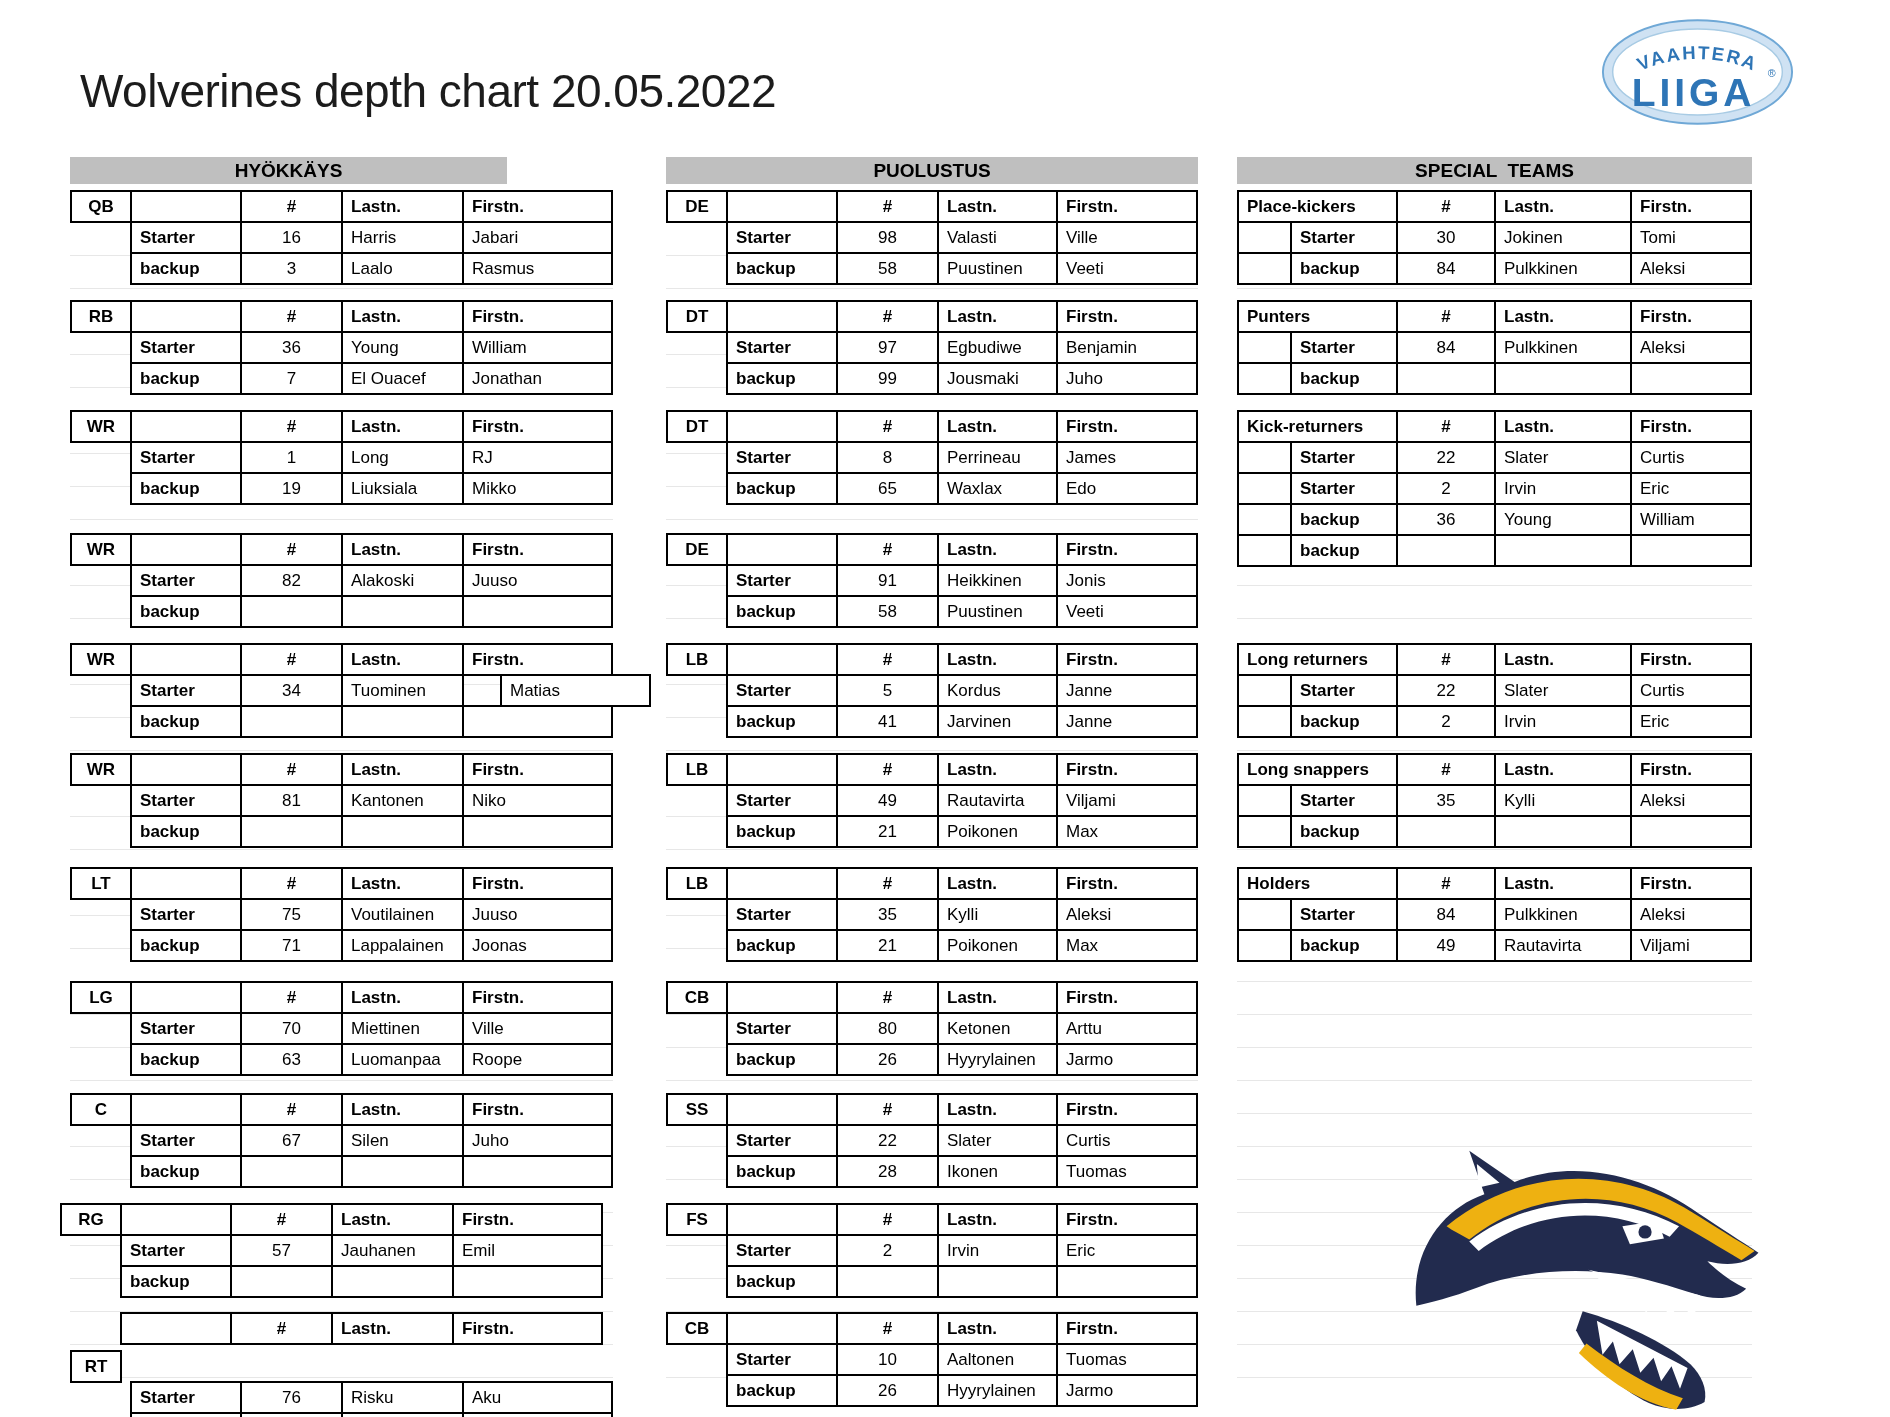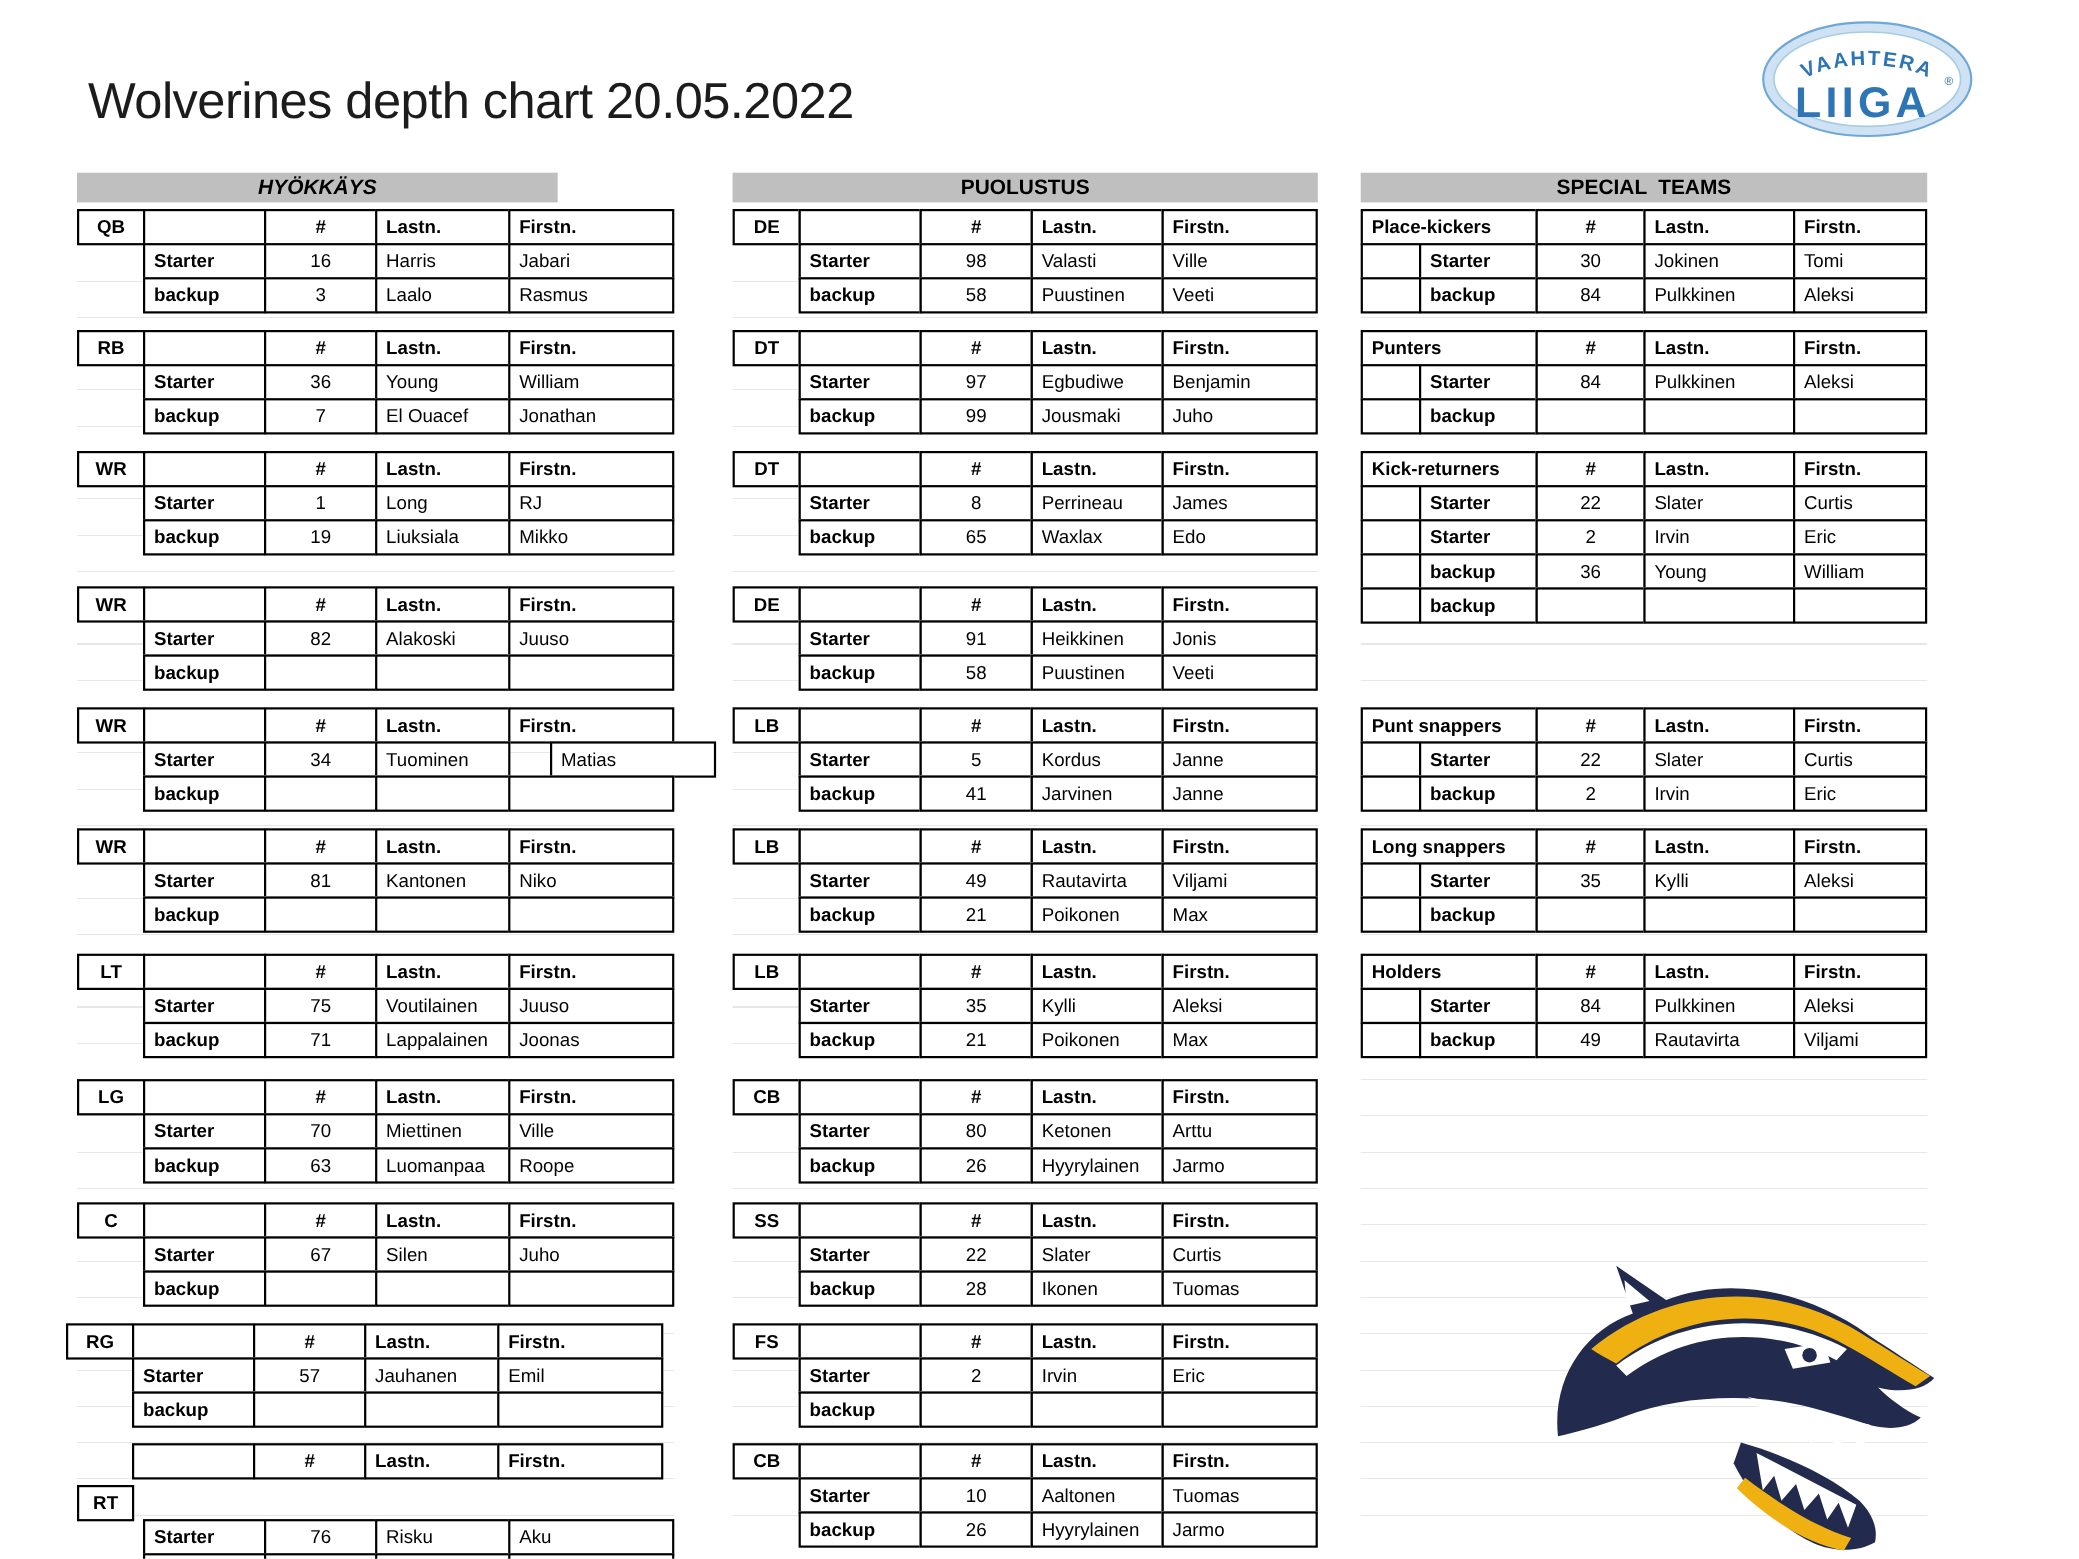--- a/index.html
+++ b/index.html
@@ -40,21 +40,21 @@
       </defs>
     <text font-size="19" font-weight="700" fill="#2e75b6" letter-spacing="2" style="font-family:'Liberation Sans',sans-serif">
       <textPath href="#arcTop" startOffset="50%" text-anchor="middle">VAAHTERA</textPath>
     </text>
     <text x="96" y="90" text-anchor="middle" font-size="40" font-weight="800" fill="#2e75b6" letter-spacing="4" style="font-family:'Liberation Sans',sans-serif">LIIGA</text>
     <text x="172" y="60" font-size="11" fill="#2e75b6">®</text>
   </svg>
 </div>
 
 <div id="chart-root">
-    <div class="band" style="left: 70px; width: 437px; font-style: italic;">HYÖKKÄYS</div>
+    <div class="band" style="left: 70px; width: 437px;">HYÖKKÄYS</div>
     <div class="gridlines" style="left: 70px; width: 543px;"></div>
     <div class="group" style="left: 70px; top: 190px;">
       <div class="row">
         <div class="cell b center" style="width: 62px;">QB</div>
         <div class="cell" style="width: 112px;"></div>
         <div class="cell b center" style="width: 103px;">#</div>
         <div class="cell b pad" style="width: 123px;">Lastn.</div>
         <div class="cell b pad" style="width: 151px;">Firstn.</div>
       </div>
       <div class="row" style="margin-left: 60px;">
@@ -590,21 +590,21 @@
       <div class="row">
         <div class="cell" style="width: 55px;"></div>
         <div class="cell b pad" style="width: 108px;">backup</div>
         <div class="cell center" style="width: 100px;"></div>
         <div class="cell pad" style="width: 138px;"></div>
         <div class="cell pad" style="width: 122px;"></div>
       </div>
     </div>
     <div class="group" style="left: 1237px; top: 643px;">
       <div class="row">
-        <div class="cell b pad" style="width: 161px;">Punt snappers</div>
+        <div class="cell b pad" style="width: 161px;">Long returners</div>
         <div class="cell b center" style="width: 100px;">#</div>
         <div class="cell b pad" style="width: 138px;">Lastn.</div>
         <div class="cell b pad" style="width: 122px;">Firstn.</div>
       </div>
       <div class="row">
         <div class="cell" style="width: 55px;"></div>
         <div class="cell b pad" style="width: 108px;">Starter</div>
         <div class="cell center" style="width: 100px;">22</div>
         <div class="cell pad" style="width: 138px;">Slater</div>
         <div class="cell pad" style="width: 122px;">Curtis</div>

